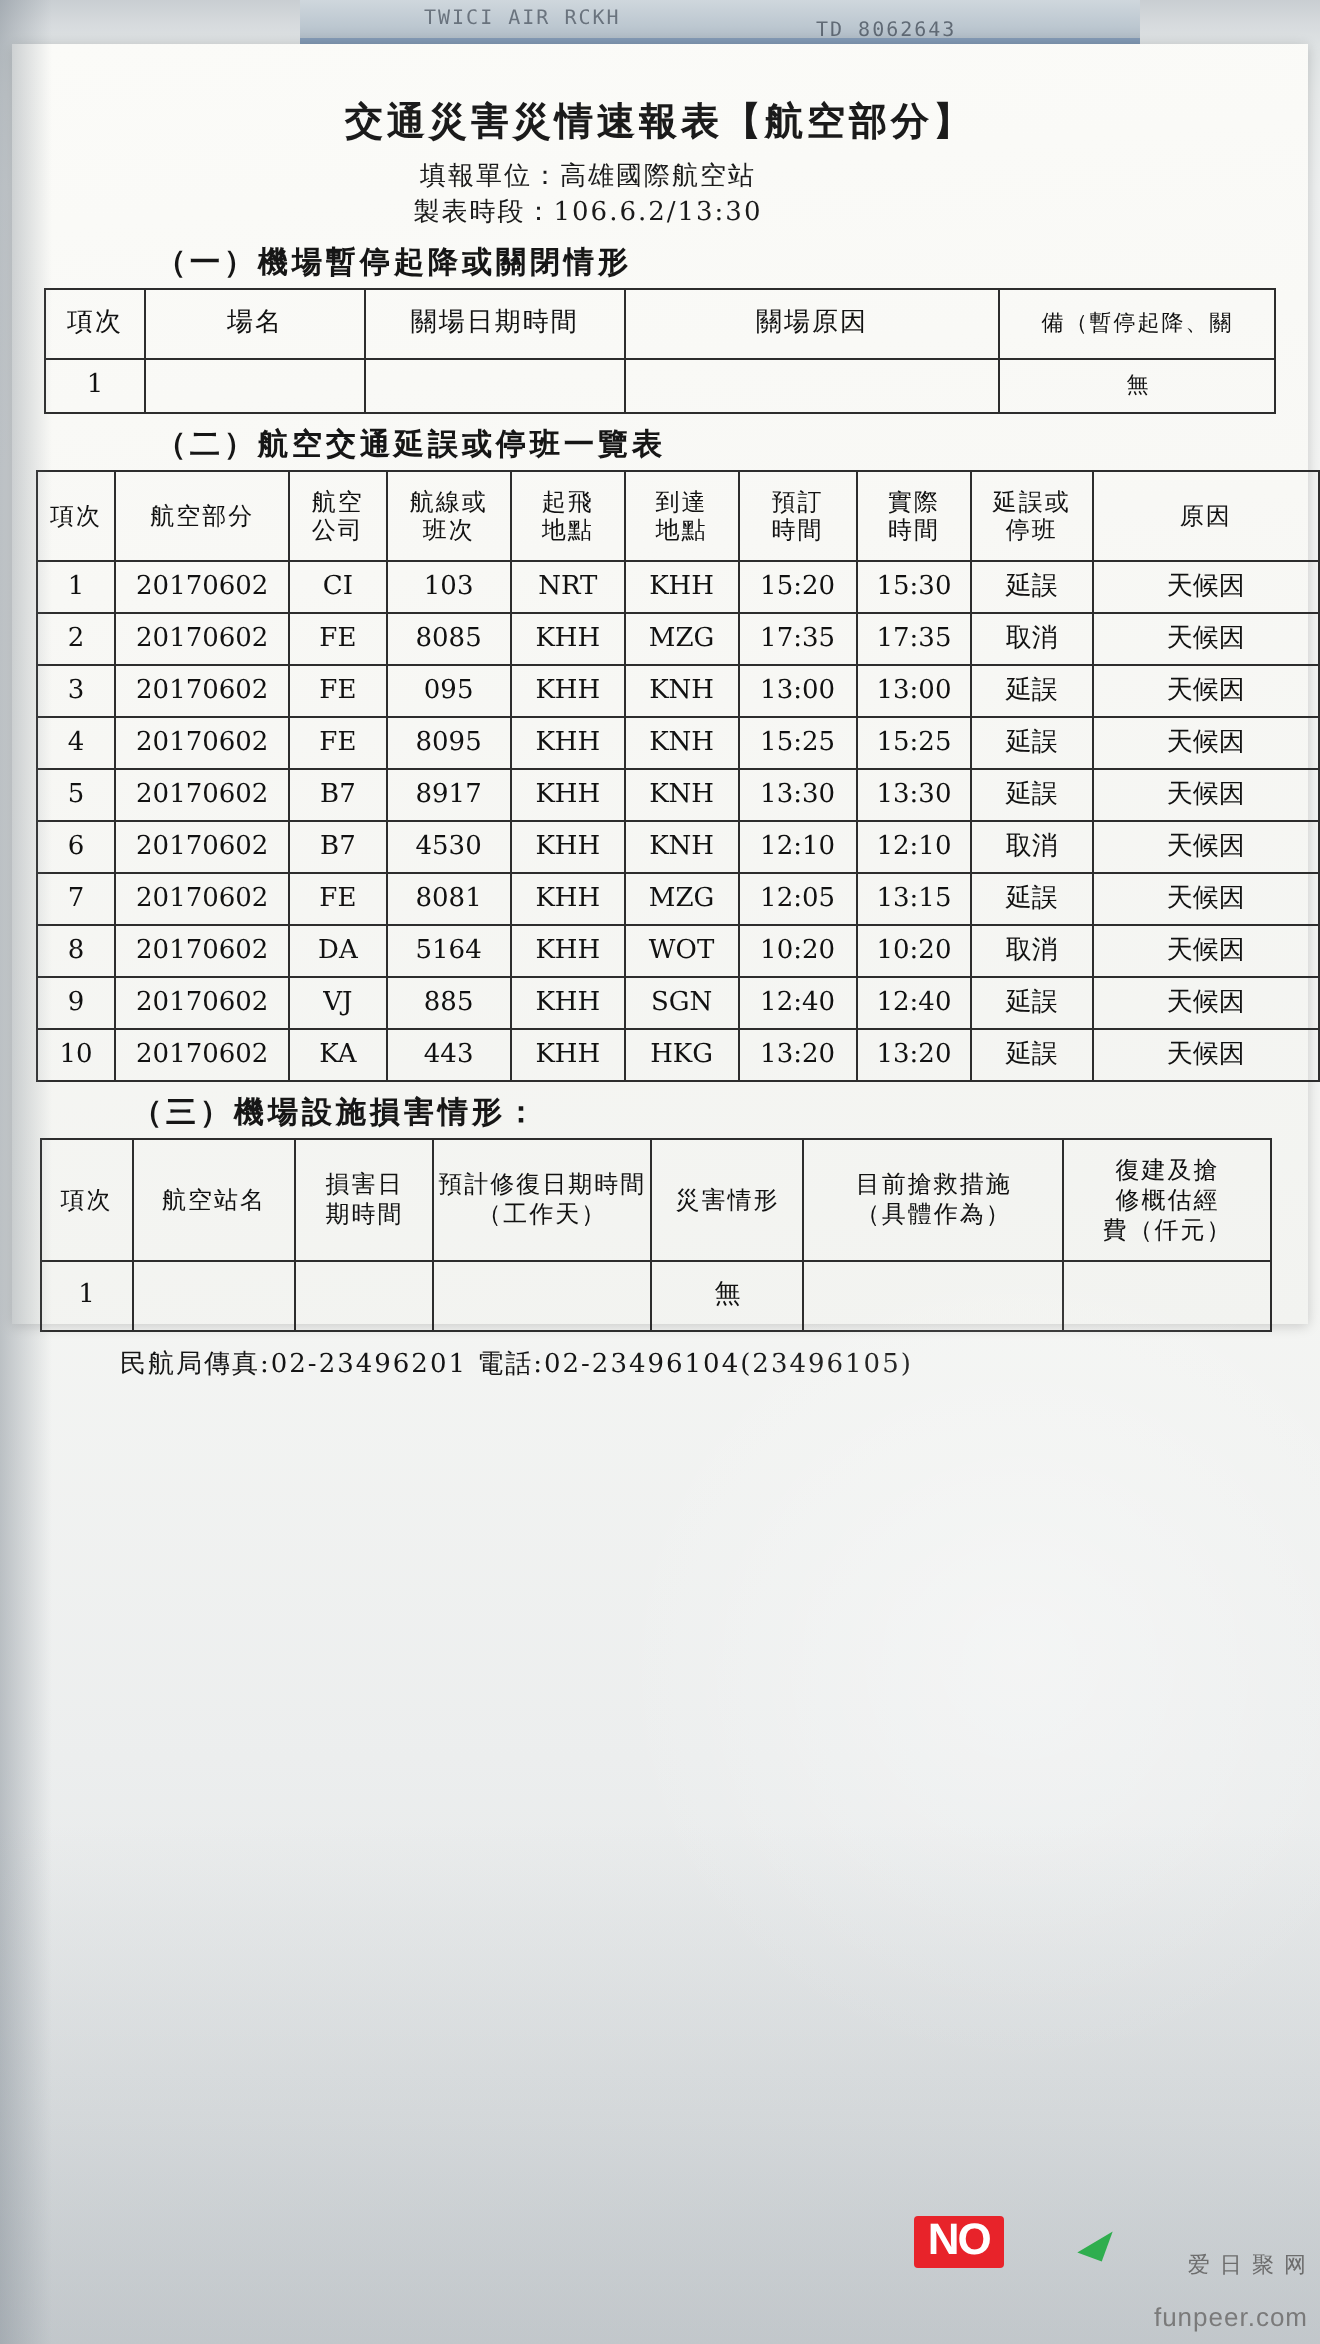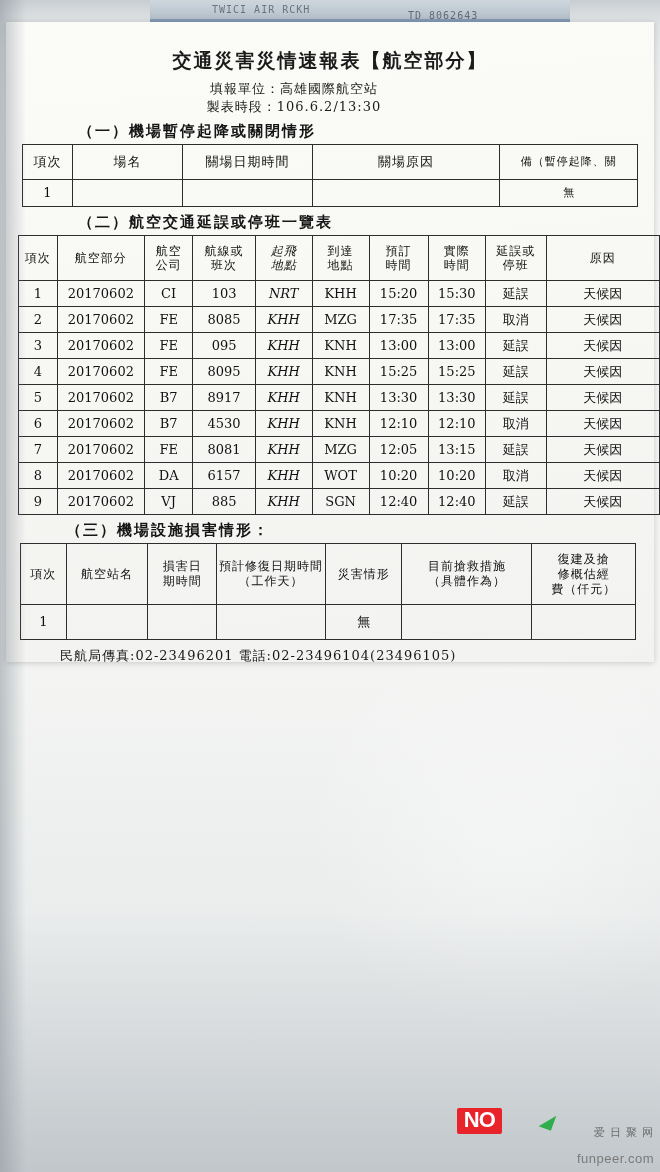--- a/index.html
+++ b/index.html
@@ -112,21 +112,21 @@
   #t1 .c4 { width: 138px; font-size: 11px; }
 
   
   #t2 { width: 642px; margin-left: 12px; }
   #t2 th { height: 40px; font-size: 12px; line-height: 14px; }
   #t2 td { height: 21px; font-size: 13px; }
   #t2 .c0 { width: 38px; }
   #t2 .c1 { width: 86px; }
   #t2 .c2 { width: 48px; }
   #t2 .c3 { width: 62px; }
-  #t2 .c4 { width: 56px; font-style: italic; }
+  #t2 .c4 { width: 56px; }
   #t2 .c5 { width: 56px; }
   #t2 .c6 { width: 58px; }
   #t2 .c7 { width: 56px; }
   #t2 .c8 { width: 62px; }
   #t2 .c9 { width: 120px; }
 
   
   #t3 { width: 616px; margin-left: 14px; }
   #t3 th { height: 56px; font-size: 12px; line-height: 15px; }
   #t3 td { height: 30px; font-size: 13px; }
@@ -351,37 +351,49 @@
               <td class="c5">MZG</td>
               <td class="c6">12:05</td>
               <td class="c7">13:15</td>
               <td class="c8">延誤</td>
               <td class="c9">天候因</td>
             </tr>
             <tr>
               <td class="c0">8</td>
               <td class="c1">20170602</td>
               <td class="c2">DA</td>
-              <td class="c3">6157</td>
+              <td class="c3">5164</td>
               <td class="c4">KHH</td>
               <td class="c5">WOT</td>
               <td class="c6">10:20</td>
               <td class="c7">10:20</td>
               <td class="c8">取消</td>
               <td class="c9">天候因</td>
             </tr>
             <tr>
               <td class="c0">9</td>
               <td class="c1">20170602</td>
               <td class="c2">VJ</td>
               <td class="c3">885</td>
               <td class="c4">KHH</td>
               <td class="c5">SGN</td>
               <td class="c6">12:40</td>
               <td class="c7">12:40</td>
+              <td class="c8">延誤</td>
+              <td class="c9">天候因</td>
+            </tr>
+            <tr>
+              <td class="c0">10</td>
+              <td class="c1">20170602</td>
+              <td class="c2">KA</td>
+              <td class="c3">443</td>
+              <td class="c4">KHH</td>
+              <td class="c5">HKG</td>
+              <td class="c6">13:20</td>
+              <td class="c7">13:20</td>
               <td class="c8">延誤</td>
               <td class="c9">天候因</td>
             </tr>
           </tbody>
       </table>
 
       <div class="section-title s3">（三）機場設施損害情形：</div>
       <table id="t3">
         <thead>
           <tr>

